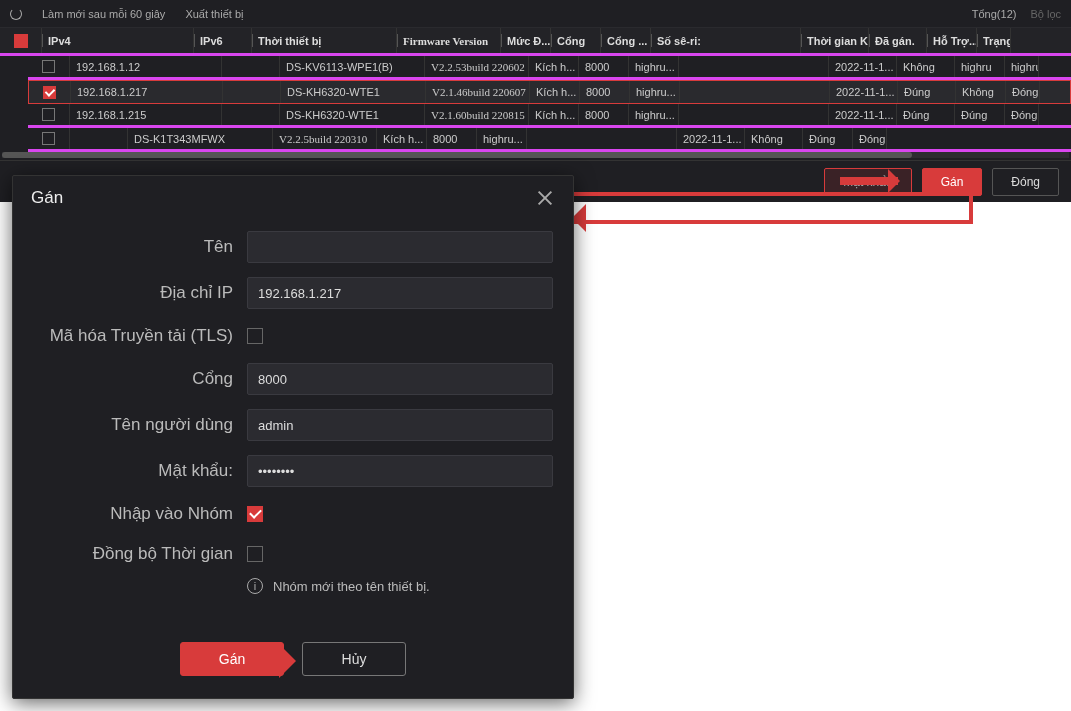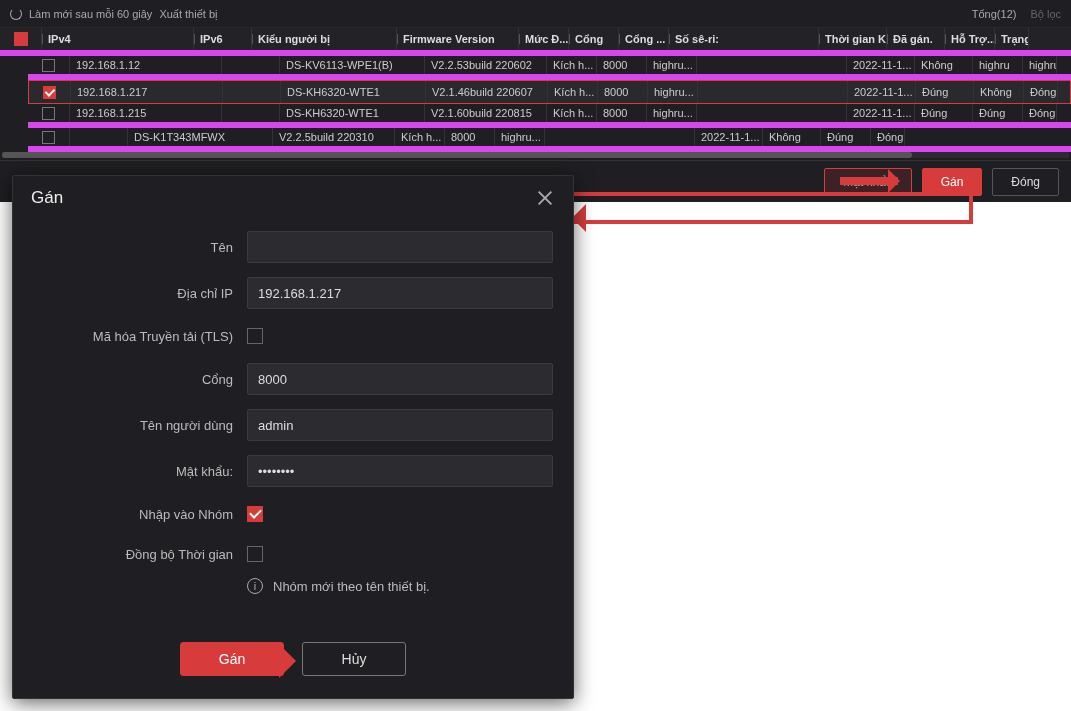--- a/index.html
+++ b/index.html
@@ -18,52 +18,52 @@
   }
   .toolbar {
     height: 28px;
     display: flex;
     align-items: center;
     padding: 0 10px;
     font-size: 11px;
     color: #aaa;
     border-bottom: 1px solid #2a2a2e;
   }
-  .toolbar .left { display:flex; align-items:center; gap:7px; flex: 1; text-align: right; }
+  .toolbar .left { display:flex; align-items:center; gap:20px; flex: 1; text-align: right; }
   .toolbar .right { display:flex; align-items:flex-end; gap:14px; }
   .refresh-ico {
     width:12px;height:12px;border:1.5px solid #aaa;border-radius:50%;
     border-top-color:transparent;display:inline-block;
   }
   .table-wrap { position: relative; }
   .thead, .trow {
     display: flex;
     align-items: center;
     height: 24px;
     font-size: 11px;
-    border-bottom: 6px solid #d946ef;
+    border-bottom: 3px solid #d946ef;
   }
   .thead { height: 28px; font-weight: 600; color: #ddd; background:#232327; }
   .th, .td {
     padding: 0 6px;
     overflow: hidden;
     white-space: nowrap;
     text-overflow: ellipsis;
     border-right: 1px solid #333;
     display:flex;align-items:center;height:100%;
   }
   .th { position:relative; }
   .th .sep {
     position:absolute;left:0;top:6px;bottom:6px;width:1px;background:#555;
   }
   .col-chk { width: 42px; justify-content:center; }
   .col-ipv4 { width: 152px; }
   .col-ipv6 { width: 58px; }
   .col-type { width: 145px; }
-  .col-fw   { width: 122px; }
+  .col-fw   { width: 104px; font-family: Liberation Serif, serif; }
   .col-enc  { width: 50px; }
   .col-port { width: 50px; }
   .col-port2{ width: 50px; }
   .col-serial{ width: 150px; }
   .col-time { width: 68px; }
   .col-gan  { width: 58px; }
   .col-sup  { width: 50px; }
   .col-stat { width: 34px; }
   .selrow {
     border: 1px solid #d83b3b;
@@ -139,21 +139,21 @@
     content:"";position:absolute;left:9px;top:1px;width:2px;height:18px;
     background:#aaa;transform:rotate(45deg);
   }
   .close-x::after{transform:rotate(-45deg);}
   .form{padding:4px 20px 0 0;}
   .frow{
     display:flex;align-items:center;height:46px;gap:14px;
   }
   .frow.short{height:40px;}
   .flabel{
-    width:220px;text-align:right;font-size:13px;color:#bbb;
+    width:220px;text-align:right;font-size:17px;color:#bbb;
   }
   .finput{
     flex:1;height:32px;background:#2b2b30;border:1px solid #3a3a40;
     border-radius:2px;padding:0 10px;color:#ddd;font-size:13px;
   }
   .fcb{
     width:16px;height:16px;border:1px solid #666;background:transparent;
     display:inline-block;cursor:pointer;
   }
   .fcb.on{background:#d83b3b;border-color:#d83b3b;position:relative;}
@@ -219,21 +219,21 @@
       <div class="th col-ipv4">
           <span class="sep"></span>
           <span>IPv4</span>
         </div>
       <div class="th col-ipv6">
           <span class="sep"></span>
           <span>IPv6</span>
         </div>
       <div class="th col-type">
           <span class="sep"></span>
-          <span>Kiểu người bị</span>
+          <span>Thời thiết bị</span>
         </div>
       <div class="th col-fw">
           <span class="sep"></span>
           <span>Firmware Version</span>
         </div>
       <div class="th col-enc">
           <span class="sep"></span>
           <span>Mức Đ...</span>
         </div>
       <div class="th col-port">

